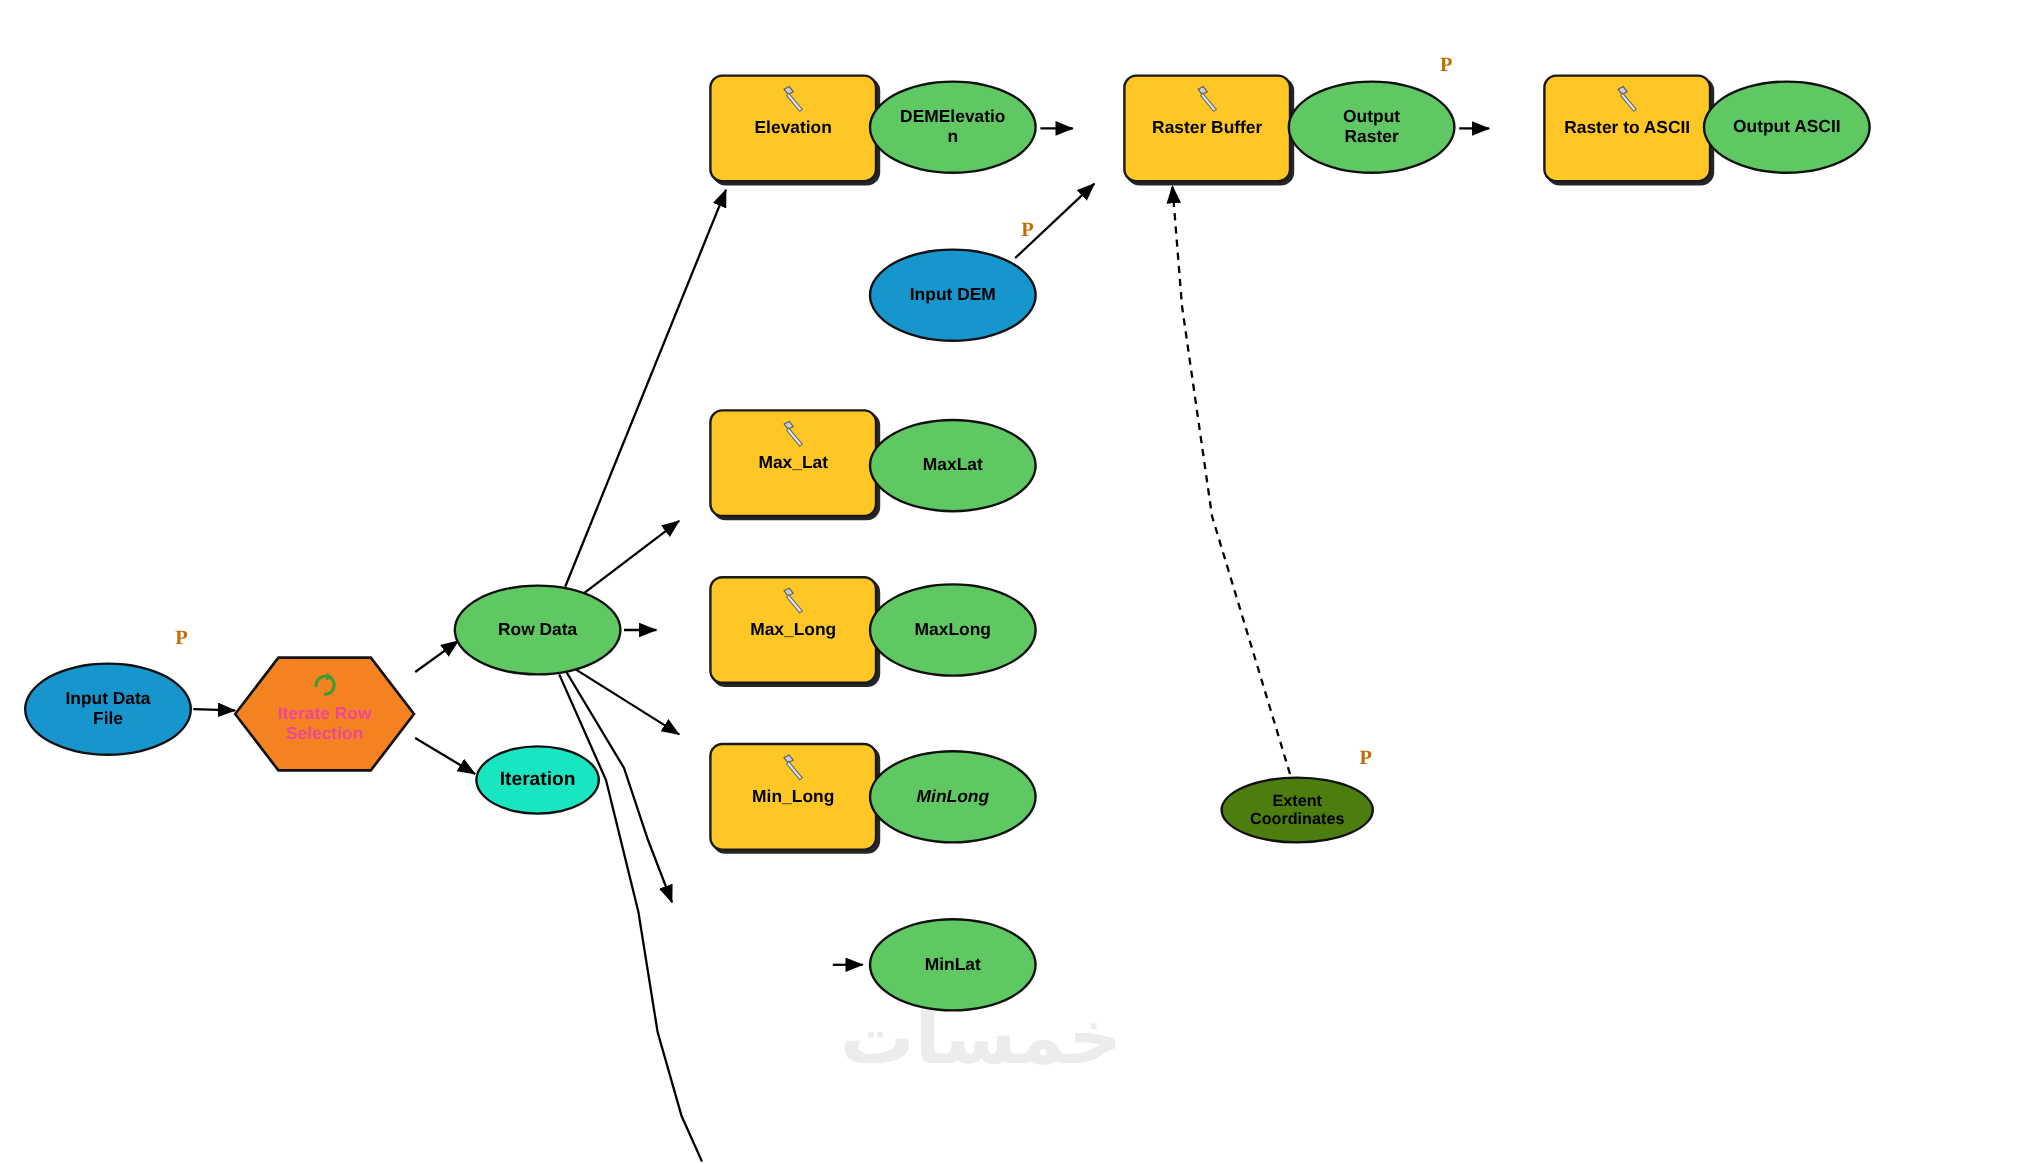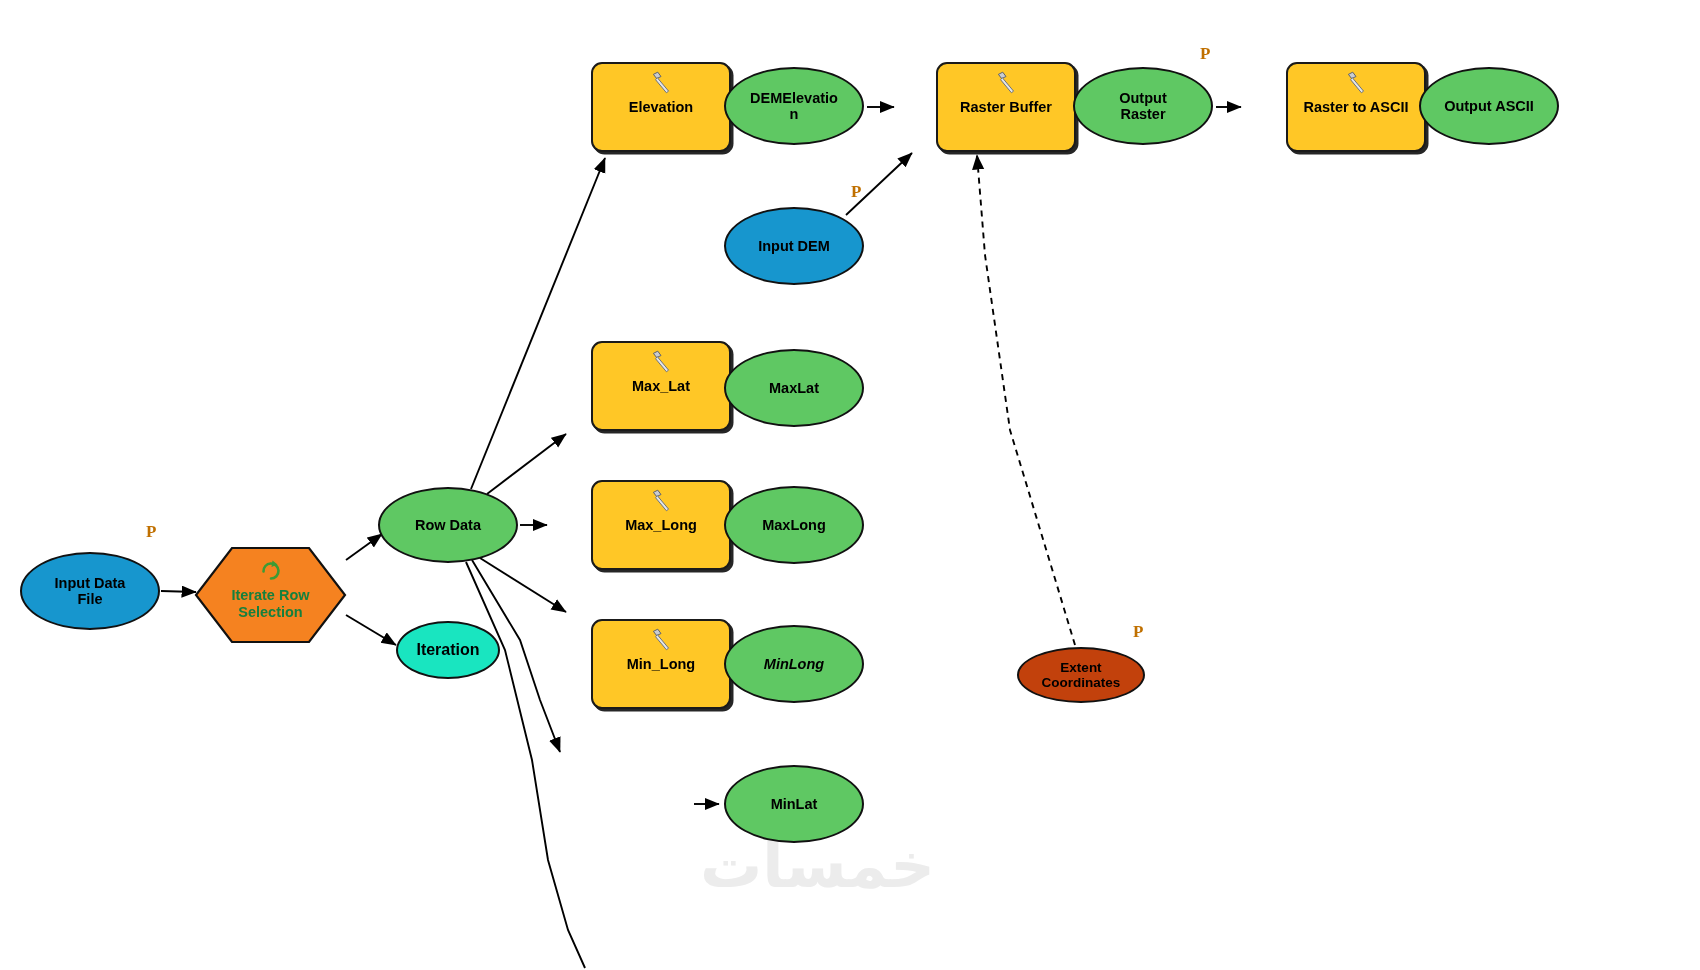--- a/index.html
+++ b/index.html
@@ -52,37 +52,37 @@
     box-shadow:2.5px 2.5px 0 0 rgba(0,0,0,0.85);
     margin-left:40px;
   }
   
   .ellipse{
     border:2.2px solid #111111;
     border-radius:50%;
   }
   .green{background:#5FC863;}
   .blue{background:#1796CE;}
-  .cyan{background:#c2410c;}
+  .cyan{background:#4d7c0f;}
   .spring{background:#19E5C0;}
 
   
   .hexnode{
     position:absolute;
     z-index:3;
     display:flex;
     align-items:center;
     justify-content:center;
   }
   .hexnode .hexshape{
     position:absolute;left:0;top:0;width:100%;height:100%;
   }
   .hexnode .lbl{
     position:relative;z-index:2;
-    font-weight:bold;font-size:14.5px;color:#15803d;
+    font-weight:bold;font-size:14.5px;color:#ec4899;
     text-align:center;line-height:1.15;white-space:pre-line;
   }
 
   
   .hammer{
     position:absolute;
     top:6px;left:50%;
     transform:translateX(-50%);
     width:26px;height:26px;
     z-index:4;

